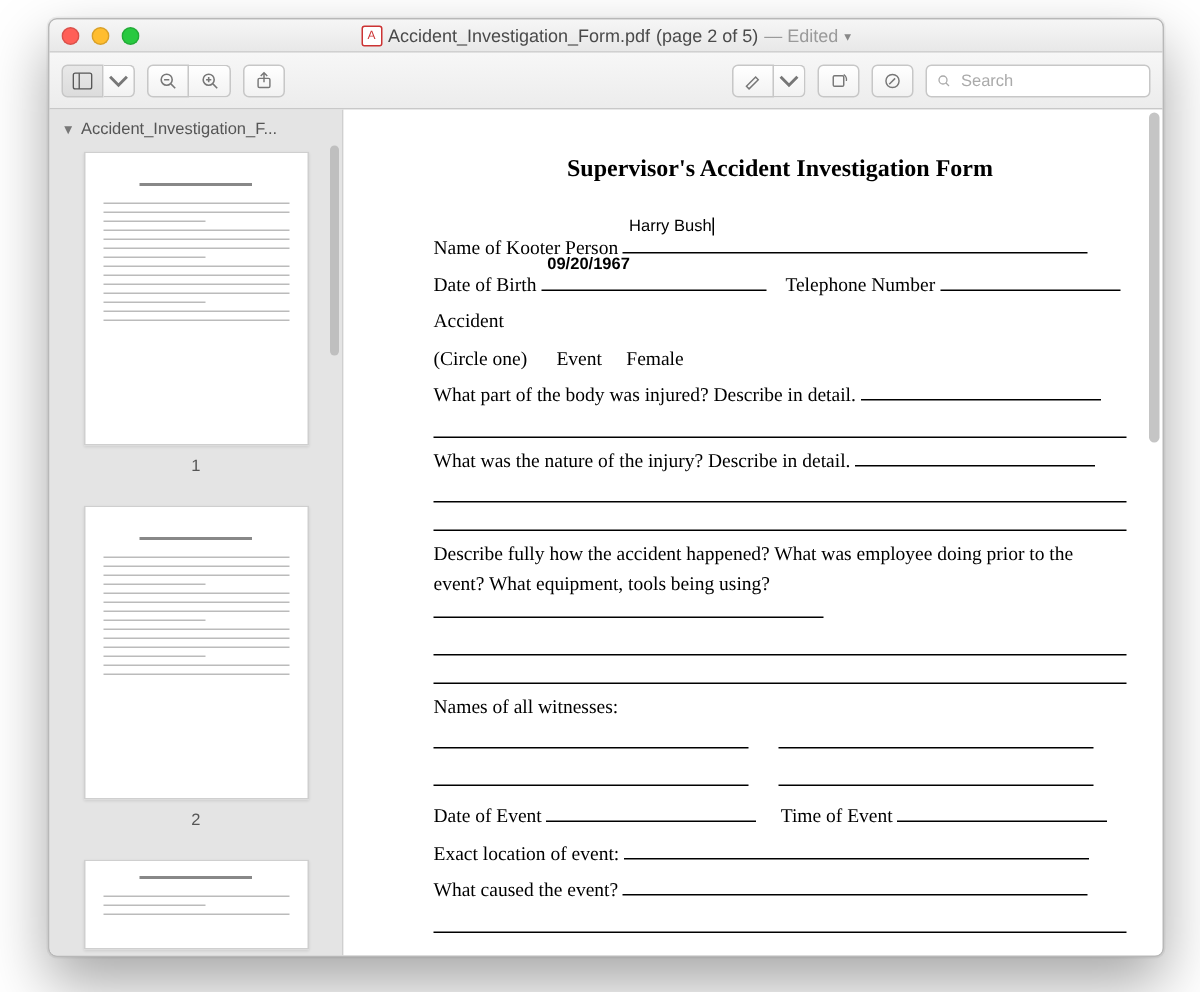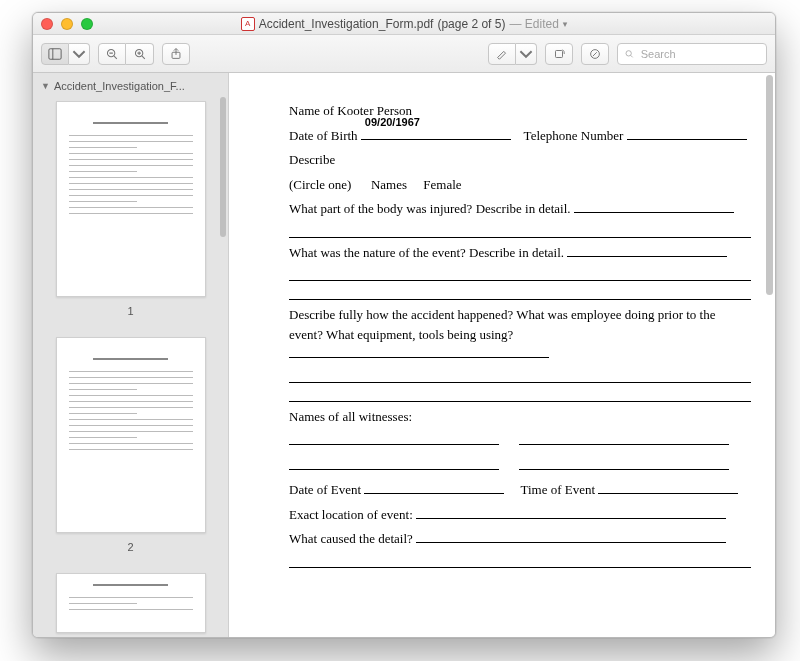--- a/index.html
+++ b/index.html
@@ -343,56 +343,60 @@
             </div>
           </div>
         </div>
       </div>
     </div>
 
     <div class="main">
       <div class="main-scroll"></div>
       <div class="doc">
 
+        <h1>Supervisor's Accident Investigation Form</h1>
 
         <div class="row">
           <span class="lbl">Name of Kooter Person</span>
+          <span class="blank filled" style="width:310px;">
+            <span class="fill cursor">Harry Bush</span>
+          </span>
         </div>
 
         <div class="row">
           <span class="lbl">Date of Birth</span>
           <span class="blank filled" style="width:150px;font-weight:bold;">
             <span class="fill">09/20/1967</span>
           </span>
           &nbsp;&nbsp;
           <span class="lbl">Telephone Number</span>
           <span class="blank" style="width:120px;"></span>
         </div>
 
         <div class="row">
-          <span class="lbl">Describe</span>
+          <span class="lbl">Accident</span>
         </div>
 
 
         <div class="row">
           <span>(Circle one)</span>
           &nbsp;&nbsp;&nbsp;&nbsp;
-          <span>Names</span>
+          <span>Event</span>
           &nbsp;&nbsp;&nbsp;
           <span>Female</span>
         </div>
 
         <div class="row">
           <span>What part of the body was injured?  Describe in detail.</span>
           <span class="blank" style="width:160px;"></span>
         </div>
         <div class="contline"></div>
 
         <div class="row">
-          <span>What was the nature of the event?  Describe in detail.</span>
+          <span>What was the nature of the injury?  Describe in detail.</span>
           <span class="blank" style="width:160px;"></span>
         </div>
         <div class="contline"></div>
         <div class="contline"></div>
 
         <div class="row" style="white-space:normal;">
           <span>Describe fully how the accident happened? What was employee doing prior to the event? What equipment, tools being using?</span>
           <span class="blank" style="width:260px;"></span>
         </div>
         <div class="contline"></div>
@@ -419,21 +423,21 @@
           <span>Time of Event</span>
           <span class="blank" style="width:140px;"></span>
         </div>
 
         <div class="row">
           <span>Exact location of event:</span>
           <span class="blank" style="width:310px;"></span>
         </div>
 
         <div class="row">
-          <span>What caused the detail?</span>
+          <span>What caused the event?</span>
           <span class="blank" style="width:310px;"></span>
         </div>
         <div class="contline"></div>
 
       </div>
     </div>
   </div>
 </div>
 
 </body></html>

